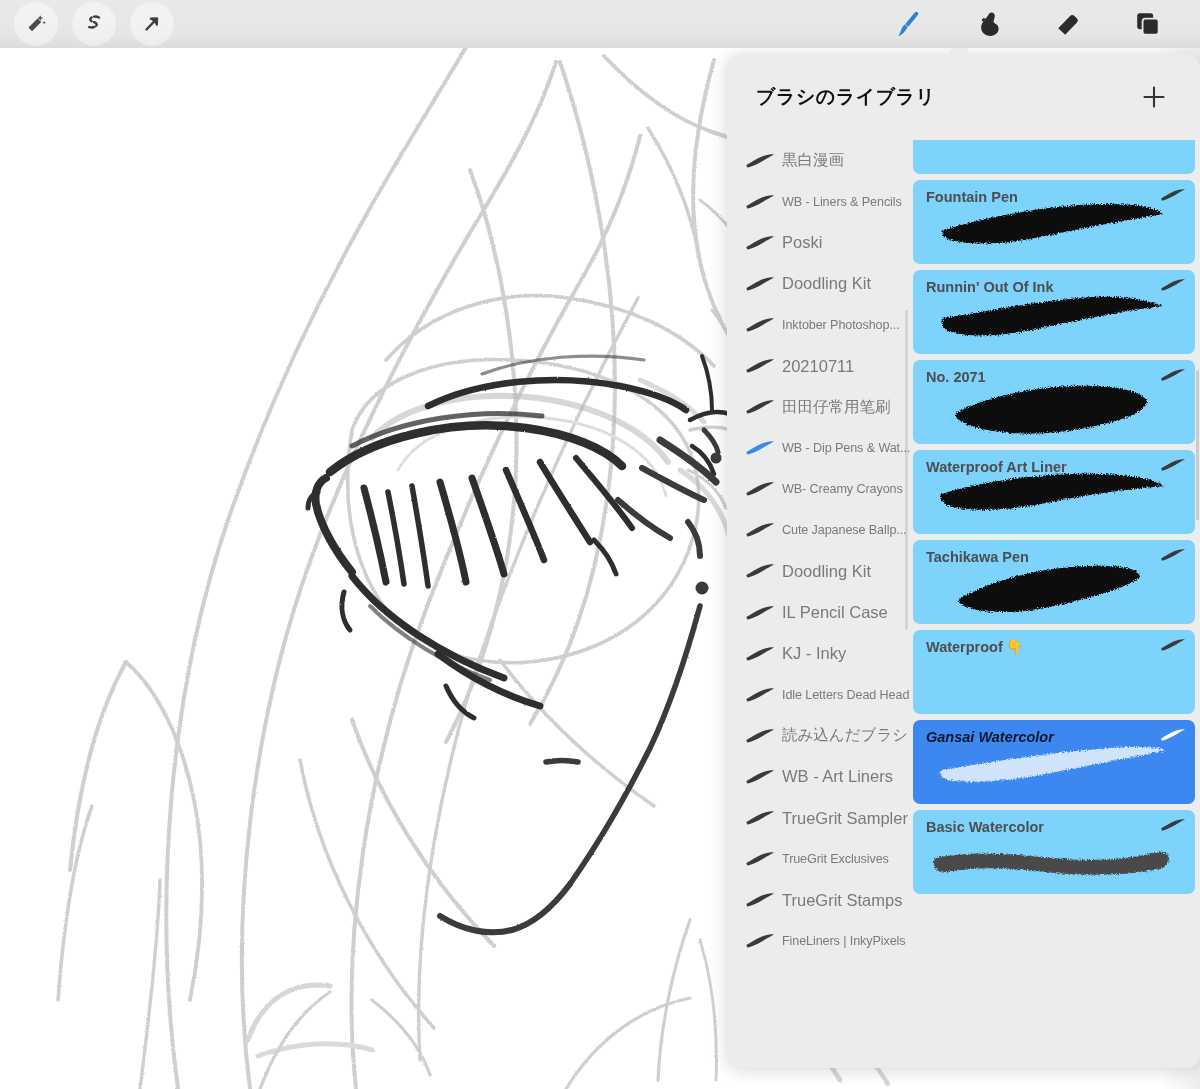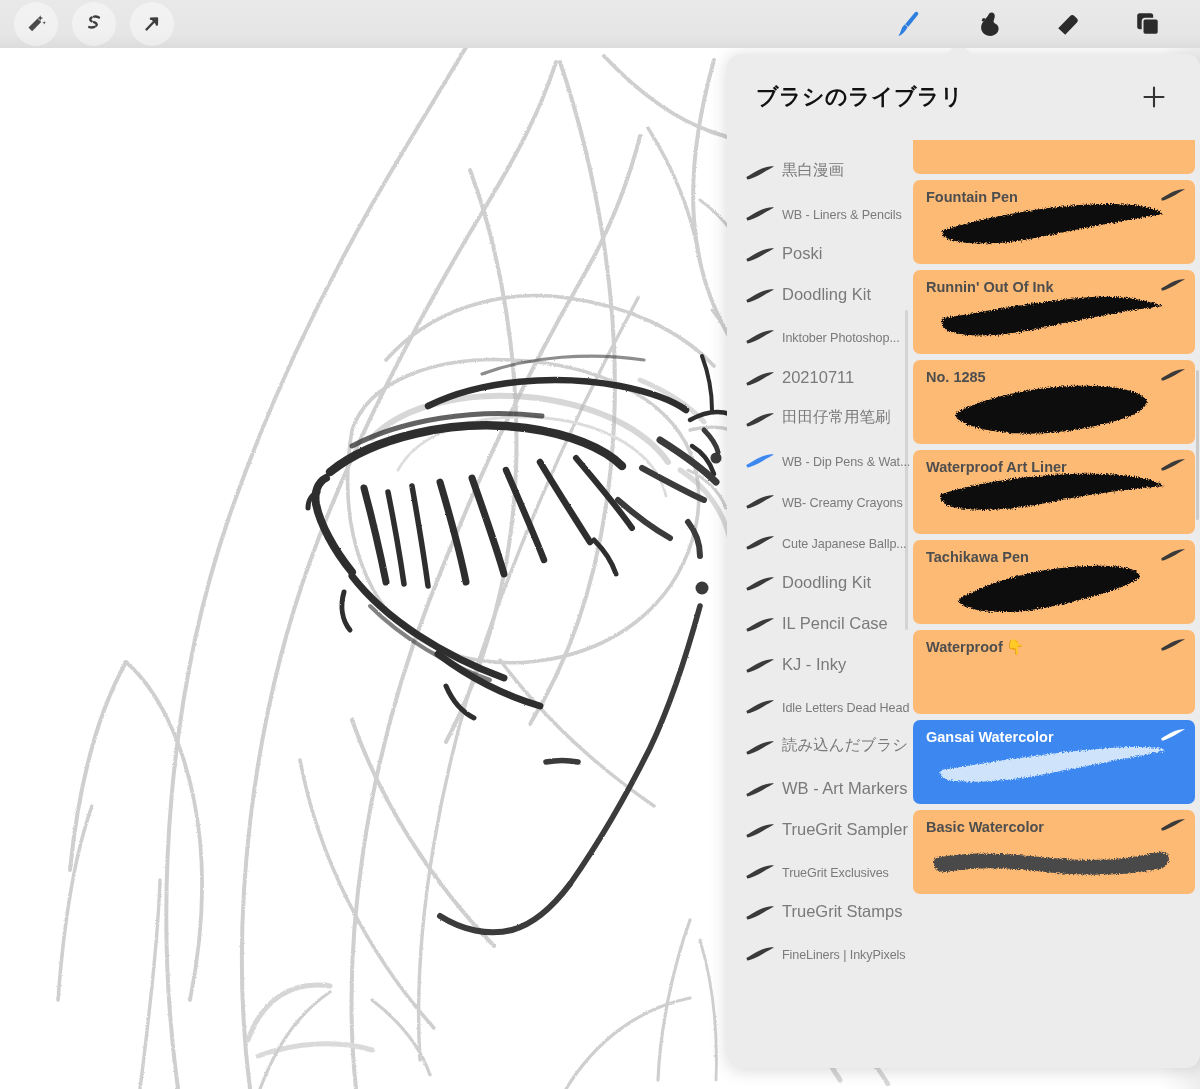--- a/index.html
+++ b/index.html
@@ -60,42 +60,42 @@
     border-bottom: 15px solid #ececec;
     z-index: 16;
   }
 
   #panel-header {
     position: relative; height: 86px;
     display: flex; align-items: center;
     padding: 0 26px 0 29px;
   }
   #panel-title {
-    font-size: 22px; font-weight: 700; color: #111;
+    font-size: 19px; font-weight: 700; color: #111;
     letter-spacing: 0.5px;
   }
   #add-brush-set {
     margin-left: auto; width: 40px; height: 40px;
     display: flex; align-items: center; justify-content: center;
     color: #333;
   }
   #add-brush-set svg { display: block; }
 
   #panel-body { position: absolute; left: 0; top: 86px; width: 473px; height: 928px; display: flex; }
 
   
   #set-list {
     width: 183px; height: 928px; overflow: hidden;
     position: relative;
     background: #ececec;
     padding-top: 0px;
   }
   .set-row {
     height: 41.1px;
-    display: flex; align-items: flex-end;
+    display: flex; align-items: center;
     padding-left: 15px;
     position: relative;
   }
   .set-icon { width: 36px; flex: 0 0 36px; display: flex; align-items: center; justify-content: center; }
   .set-icon svg { display: block; }
   .set-label {
     color: #7a7a7a;
     white-space: nowrap;
     overflow: hidden;
     text-overflow: clip;
@@ -110,32 +110,32 @@
     width: 290px; height: 928px; position: relative; overflow: hidden;
     padding-left: 3px;
   }
   #brush-scroller { position: absolute; left: 3px; top: -50px; width: 287px; }
 
   .brush-card {
     position: relative;
     width: 282px;
     height: 84px;
     margin-bottom: 6px;
-    background: #fdba74;
+    background: #7dd3fc;
     border-radius: 7px;
     overflow: hidden;
   }
   .brush-card.selected { background: #3c87f0; }
 
   .brush-name {
     position: absolute; left: 13px; top: 9px;
     font-size: 14.5px; font-weight: 700; color: #4e4e4e;
     white-space: nowrap;
   }
-  .brush-card.selected .brush-name { color: #ffffff; }
+  .brush-card.selected .brush-name { color: #0f172a; font-style: italic; }
 
   .brush-corner-icon { position: absolute; right: 9px; top: 8px; }
   .brush-corner-icon svg { display: block; }
 
   .stroke-wrap { position: absolute; left: 0; top: 22px; width: 282px; height: 60px; }
   .stroke-wrap svg { display: block; width: 282px; height: 60px; }
 
   
   #brush-scrollbar {
     position: absolute; right: 1px; top: 230px; width: 3px; height: 150px;
@@ -491,21 +491,21 @@
                 </svg>
               </span>
               <span class="set-label jp">読み込んだブラシ</span>
             </div>
             <div class="set-row">
               <span class="set-icon">
                 <svg width="30" height="16" viewBox="0 0 34 18">
                   <path d="M1.5 13.6 C6 11.2, 12 7.0, 18.5 4.2 C24 1.8, 29.5 0.9, 32.8 1.6 C29.8 3.2, 25.5 5.6, 20.5 8.6 C14 12.4, 7 15.6, 2.6 16.4 Z" fill="#3a3a3a"></path>
                 </svg>
               </span>
-              <span class="set-label big">WB - Art Markers</span>
+              <span class="set-label big">WB - Art Liners</span>
             </div>
             <div class="set-row">
               <span class="set-icon">
                 <svg width="30" height="16" viewBox="0 0 34 18">
                   <path d="M1.5 13.6 C6 11.2, 12 7.0, 18.5 4.2 C24 1.8, 29.5 0.9, 32.8 1.6 C29.8 3.2, 25.5 5.6, 20.5 8.6 C14 12.4, 7 15.6, 2.6 16.4 Z" fill="#3a3a3a"></path>
                 </svg>
               </span>
               <span class="set-label big">TrueGrit Sampler</span>
             </div>
             <div class="set-row">
@@ -583,21 +583,21 @@
                     <filter id="sgrain" x="-15%" y="-40%" width="130%" height="180%">
                       <feTurbulence type="fractalNoise" baseFrequency="0.75" numOctaves="3" seed="4" result="t"></feTurbulence>
                       <feDisplacementMap in="SourceGraphic" in2="t" scale="5" xChannelSelector="R" yChannelSelector="G"></feDisplacementMap>
                     </filter>
                   </defs>
                   <path d="M30 26 C72 20, 118 10, 166 6 C200 3, 228 6, 250 14 C218 18, 174 26, 128 36 C92 44, 58 46, 38 40 C29 37, 27 30, 30 26 Z" fill="#0d0d0d" filter="url(#sgrain)"></path>
                 </svg>
               </div>
             </div>
             <div class="brush-card">
-              <div class="brush-name">No. 1285</div>
+              <div class="brush-name">No. 2071</div>
               <div class="brush-corner-icon">
                 <svg width="26" height="14" viewBox="0 0 34 18">
                   <path d="M1.5 13.6 C6 11.2, 12 7.0, 18.5 4.2 C24 1.8, 29.5 0.9, 32.8 1.6 C29.8 3.2, 25.5 5.6, 20.5 8.6 C14 12.4, 7 15.6, 2.6 16.4 Z" fill="#3a3a3a"></path>
                 </svg>
               </div>
               <div class="stroke-wrap">
                 <svg viewBox="0 0 282 60">
                   <defs>
                     <filter id="sgrain" x="-15%" y="-40%" width="130%" height="180%">
                       <feTurbulence type="fractalNoise" baseFrequency="0.75" numOctaves="3" seed="5" result="t"></feTurbulence>

